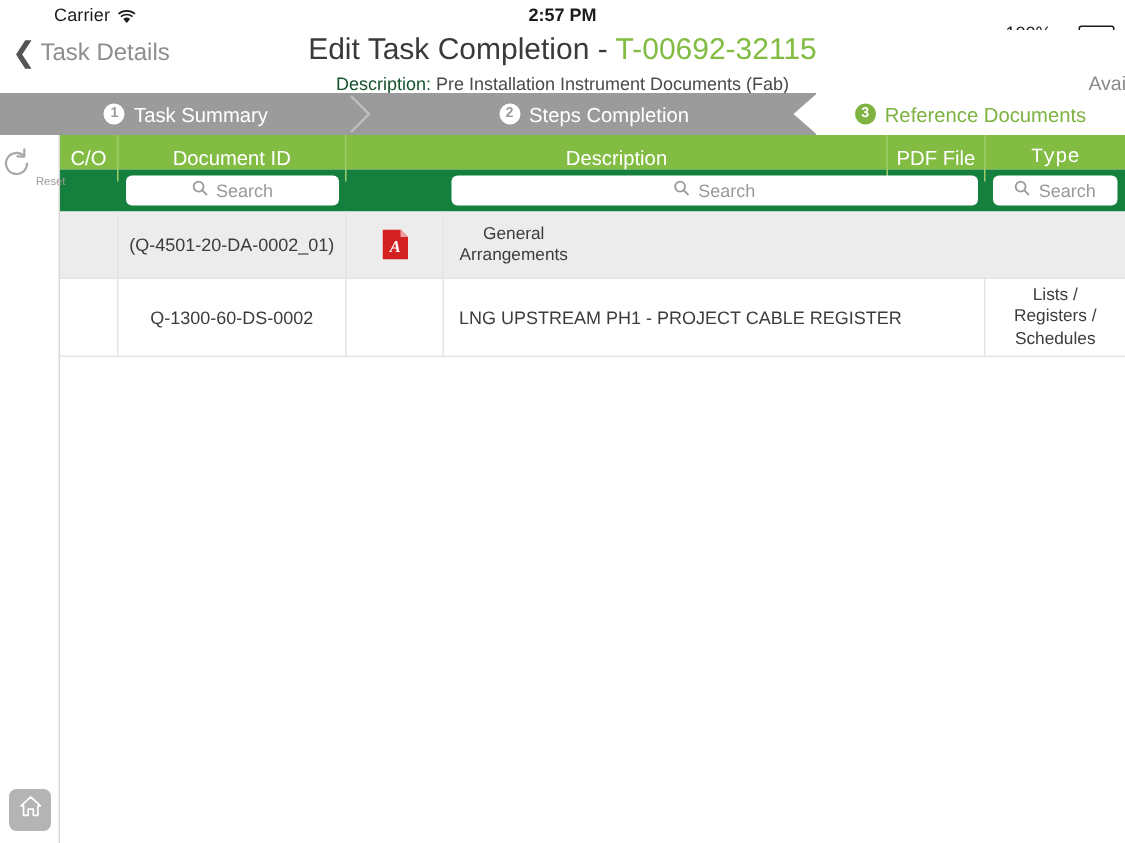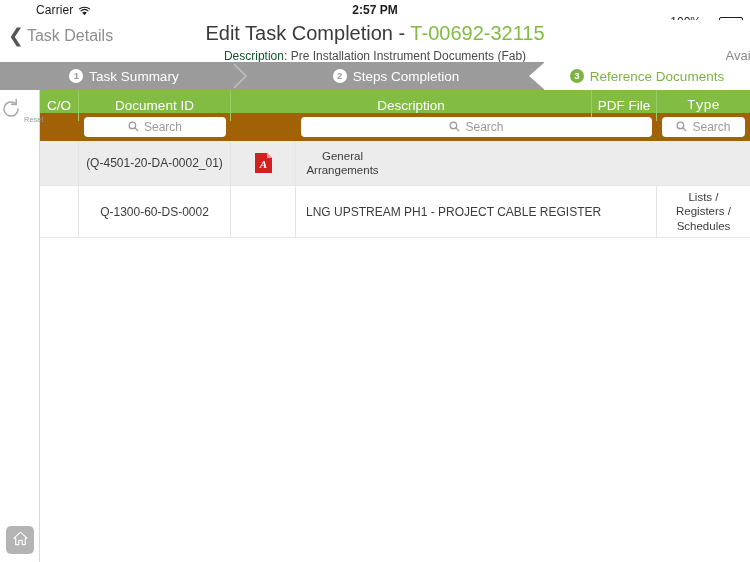--- a/index.html
+++ b/index.html
@@ -158,21 +158,21 @@
   }
   .th:last-child { border-right: none; font-family: Liberation Mono, monospace; }
   .c-co   { width: 39px; }
   .c-doc  { width: 152px; }
   .c-pdf  { width: 65px; }
   .c-desc { width: 361px; }
   .c-type { width: 93px; }
 
   .filterrow {
     display: flex; height: 28px;
-    background: #a16207;
+    background: #15803d;
     align-items: center;
   }
   .filter-cell {
     display: flex; align-items: center; justify-content: center;
     height: 28px;
   }
   .search-box {
     height: 20px; border-radius: 4px; background: #ffffff;
     display: flex; align-items: center; justify-content: center;
     gap: 5px; width: calc(100% - 10px);

